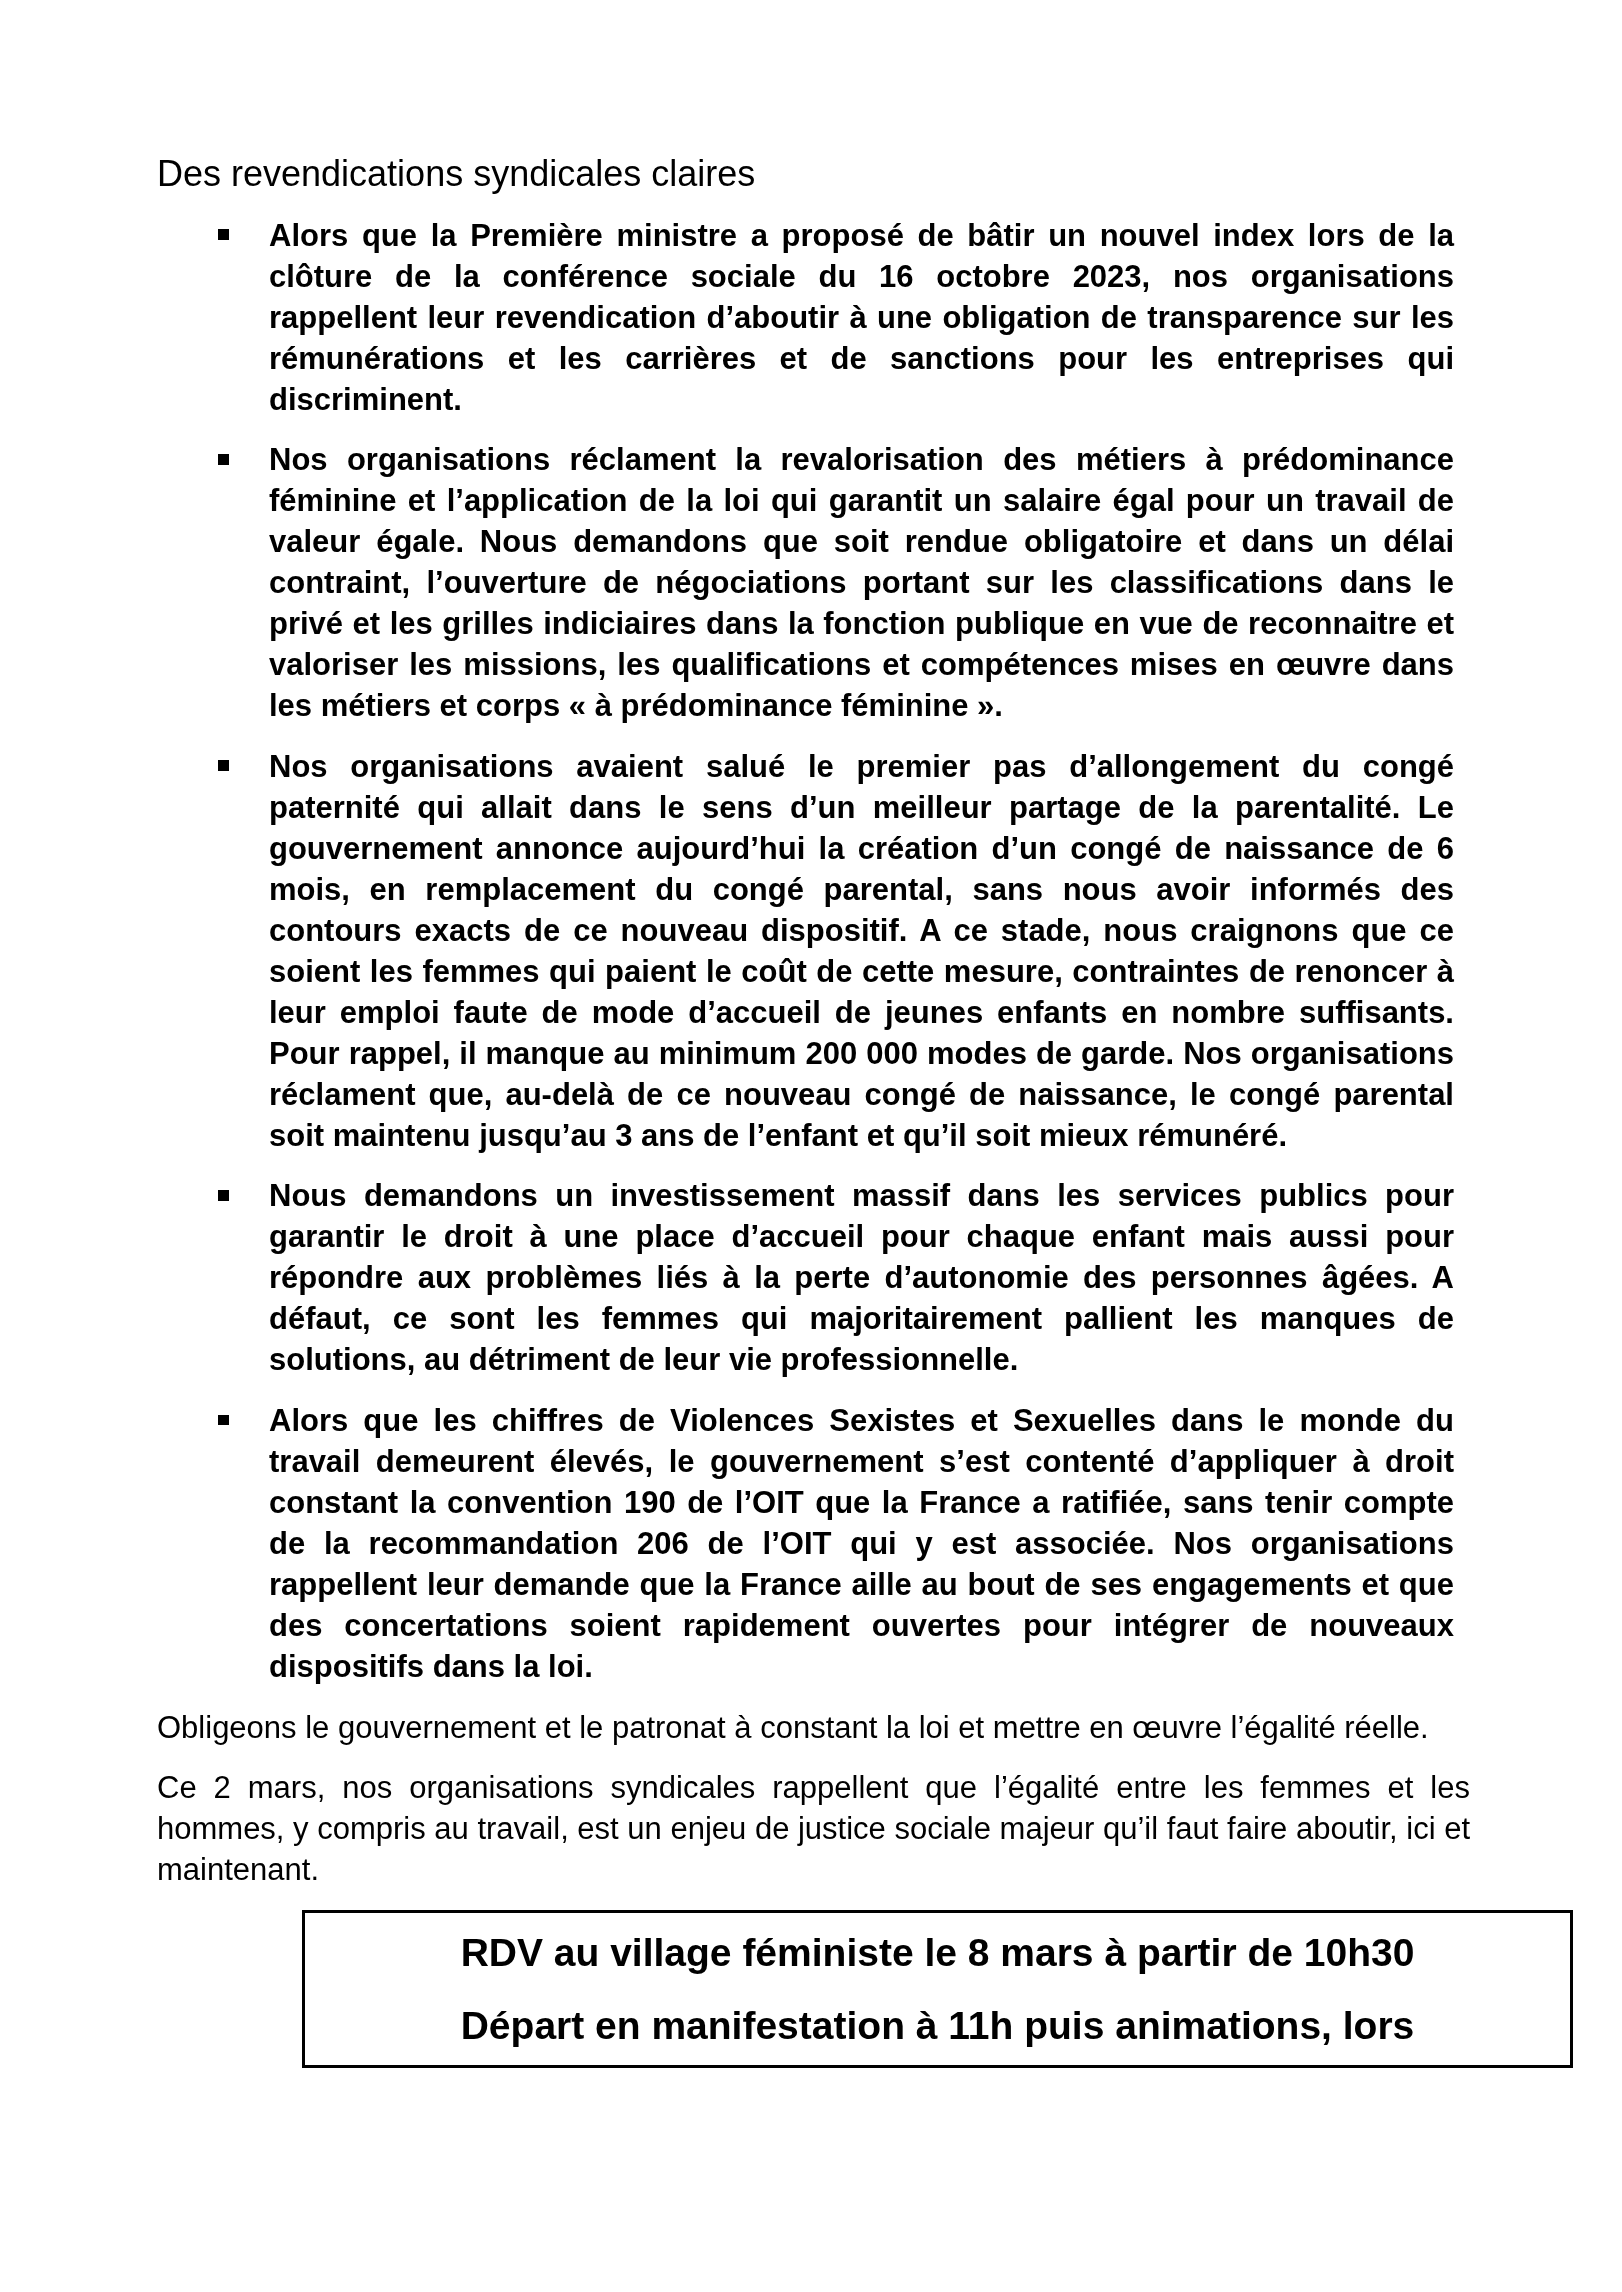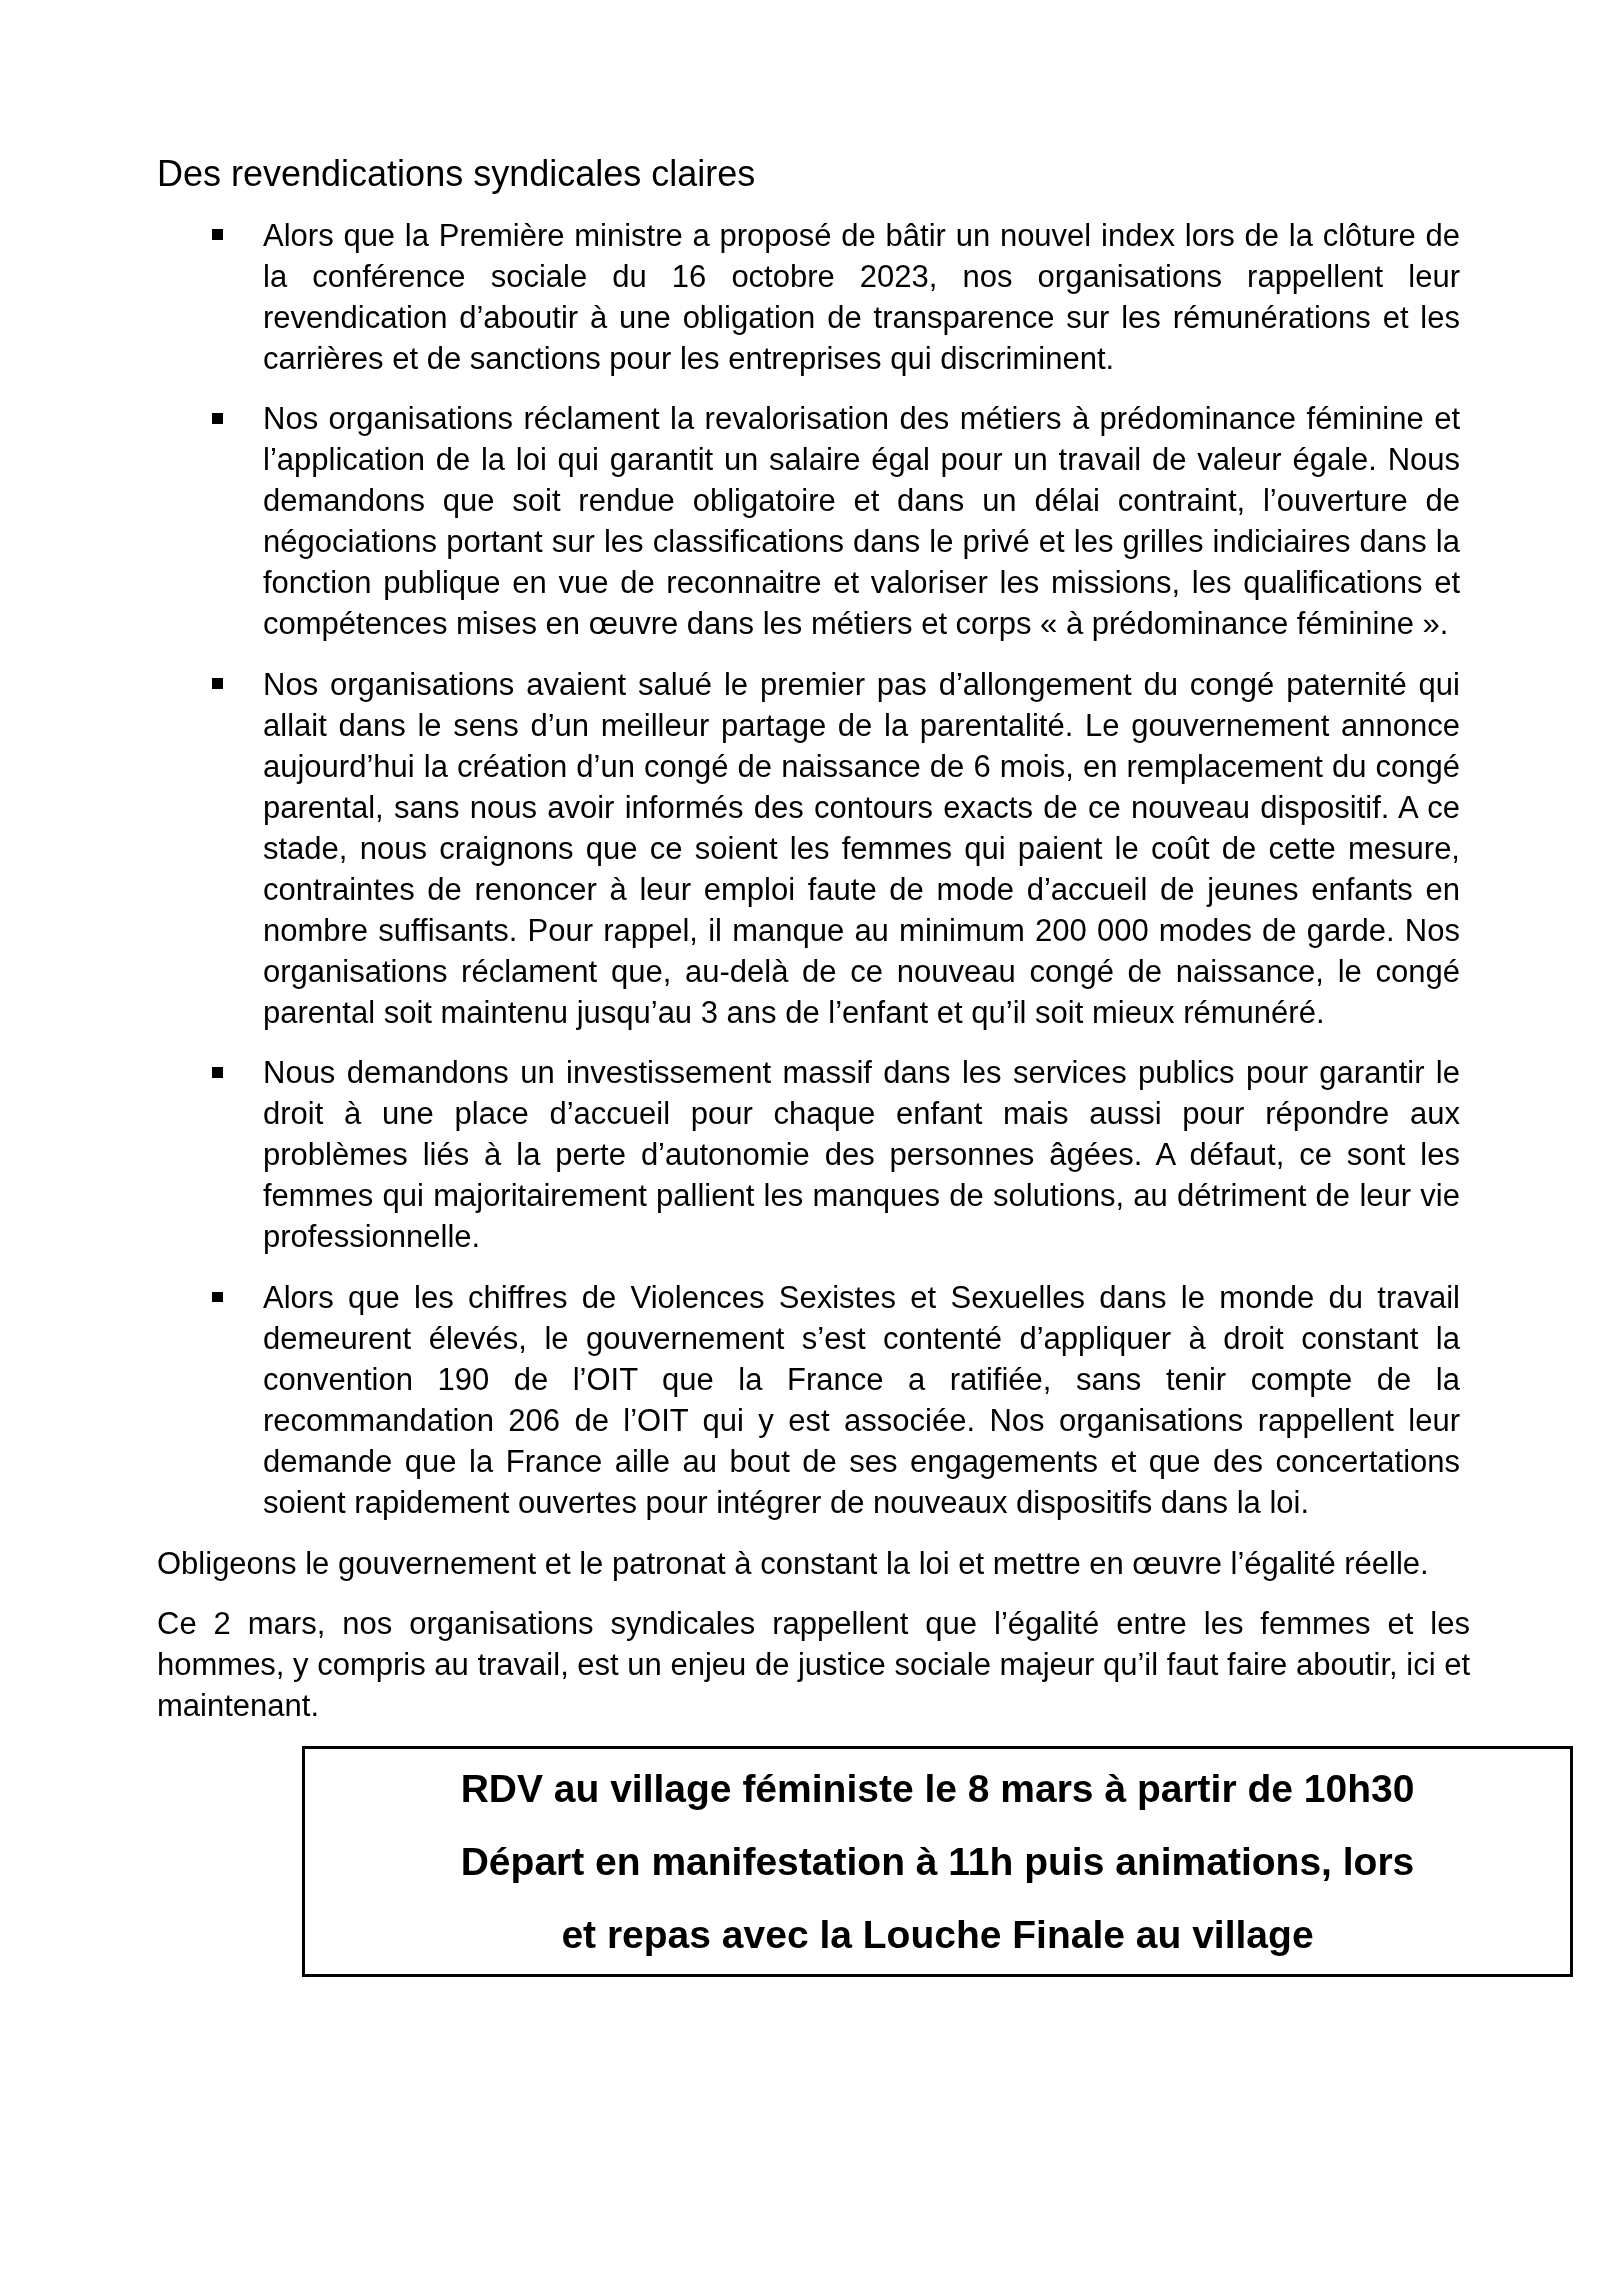--- a/index.html
+++ b/index.html
@@ -18,22 +18,23 @@
     overflow: hidden;
   }
   .heading {
     font-size: 36px;
     font-weight: normal;
     line-height: 43px;
     margin: 0 0 19.6px 0;
   }
   .bullet-list {
     list-style: none;
-    margin: 10px;
+    margin: 16px;
     padding: 0;
+    font-weight: bold;
   }
   .bullet-item {
     position: relative;
     padding-left: 96px;
     margin: 0 0 19.6px 0;
   }
   .bullet-marker {
     position: absolute;
     left: 45px;
     top: 14.7px;
@@ -98,17 +99,16 @@
     </li>
   </ul>
 
   <p class="para">Obligeons le gouvernement et le patronat à constant la loi et mettre en œuvre l’égalité réelle.</p>
 
   <p class="para">Ce 2 mars, nos organisations syndicales rappellent que l’égalité entre les femmes et les hommes, y compris au travail, est un enjeu de justice sociale majeur qu’il faut faire aboutir, ici et maintenant.</p>
 
   <div class="rdv-box">
     <p class="box-line">RDV au village féministe le 8 mars à partir de 10h30</p>
     <p class="box-line">Départ en manifestation à 11h puis animations, lors</p>
-    <p class="box-line">et repas avec la Louche Finale au village</p>
   </div>
 
 </div>
 
 
 </body></html>

